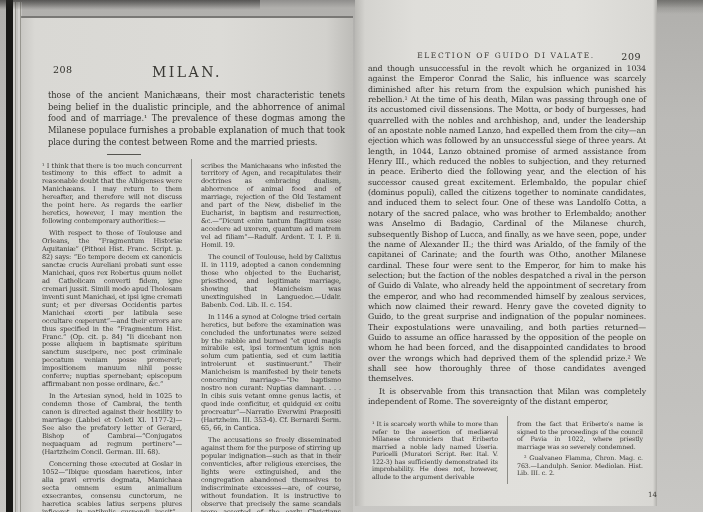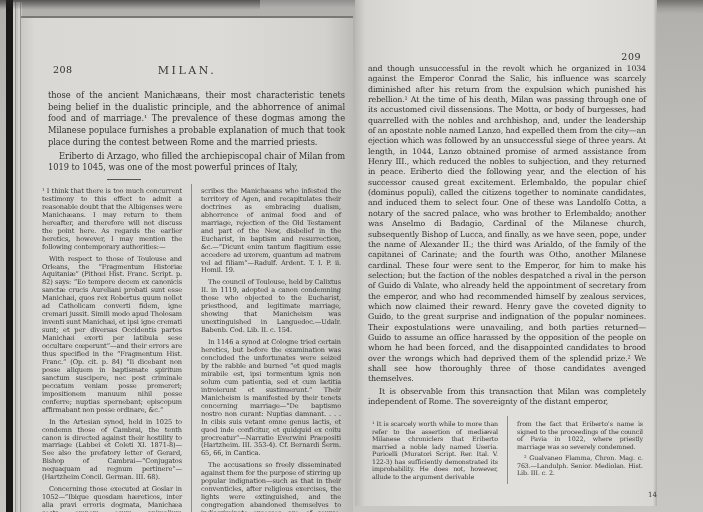--- a/index.html
+++ b/index.html
@@ -35,21 +35,21 @@
   .page-inner{filter:blur(.25px);}
 
   
   .page-head{position:relative;height:13px;}
   .page-left .page-head{margin-top:46px;}
   .page-right .page-head{margin-top:51px;}
   .folio{position:absolute;top:0;font-size:9.5px;letter-spacing:.5px;color:#2f2e29;}
   .folio-left{left:32px;}
   .folio-right{right:16px;margin-left:11px;}
   .running-head{position:absolute;left:0;right:0;text-align:center;
-    font-size:11px;letter-spacing:2.5px;color:#3a3934;}
+    font-size:14px;letter-spacing:2.5px;color:#3a3934;}
   .page-right .running-head{font-size:7.5px;letter-spacing:1.6px;}
 
   
   .body-text{ text-align:justify; }
   .page-left .body-text{margin:13px 8px 0 27px;font-size:8.3px;line-height:11.7px;letter-spacing:-.05px;}
   .page-right .body-text{margin:0 11px 0 13px;font-size:7.9px;line-height:10.35px;letter-spacing:-.15px;}
   .body-text p{margin:0;}
   .body-text p.indent{text-indent:11px;margin-top:2px;}
 
   
@@ -79,46 +79,46 @@
 
   <div class="page page-left">
     <div class="page-inner">
       <div class="page-head">
         <span class="folio folio-left">208</span>
         <span class="running-head">MILAN.</span>
       </div>
 
       <div class="body-text">
         <p>those of the ancient Manichæans, their most characteristic tenets being belief in the dualistic principle, and the abhorrence of animal food and of marriage.¹  The prevalence of these dogmas among the Milanese populace furnishes a probable explanation of much that took place during the contest between Rome and the married priests.</p>
-        <p class="indent">Eriberto di Arzago, who filled the archiepiscopal chair of Milan from 1019 to 1045, was one of the most powerful princes of Italy,</p>
       </div>
 
       <hr class="fn-rule">
 
       <div class="footnotes">
         <div class="fn-col fn-col-1">
           <p class="noindent">¹ I think that there is too much concurrent testimony to this effect to admit a reasonable doubt that the Albigenses were Manichæans.  I may return to them hereafter, and therefore will not discuss the point here.  As regards the earlier heretics, however, I may mention the following contemporary authorities:—</p>
           <p>With respect to those of Toulouse and Orleans, the “Fragmentum Historiæ Aquitaniæ” (Pithœi Hist. Franc. Script. p. 82) says: “Eo tempore decem ex canonicis sanctæ crucis Aureliani probati sunt esse Manichæi, quos rex Robertus quum nollet ad Catholicam converti fidem, igne cremari jussit.  Simili modo apud Tholosam inventi sunt Manichæi, et ipsi igne cremati sunt; et per diversas Occidentis partes Manichæi exorti per latibula sese occultare cœperunt”—and their errors are thus specified in the “Fragmentum Hist. Franc.” (Op. cit. p. 84) “Ii dicebant non posse aliquem in baptismate spiritum sanctum suscipere, nec post criminale peccatum veniam posse promereri; impositionem manuum nihil posse conferre; nuptias spernebant; episcopum affirmabant non posse ordinare, &amp;c.”</p>
-          <p>In the Artesian synod, held in 1025 to condemn those of Cambrai, the tenth canon is directed against their hostility to marriage (Labbei et Coleti XI. 1871-8)—See also the prefatory letter of Gerard, Bishop of Cambrai—“Conjugatos nequaquam ad regnum pertinere”—(Hartzheim Concil. German. III. 68).</p>
+          <p>In the Artesian synod, held in 1025 to condemn those of Cambrai, the tenth canon is directed against their hostility to marriage (Labbei et Coleti XI. 1177-2)—See also the prefatory letter of Gerard, Bishop of Cambrai—“Conjugatos nequaquam ad regnum pertinere”—(Hartzheim Concil. German. III. 68).</p>
           <p>Concerning those executed at Goslar in 1052—“Ibique quosdam hæreticos, inter alia pravi erroris dogmata, Manichæa secta omnem esum animalium exsecrantes, consensu cunctorum, ne hæretica scabies latius serpens plures inficeret, in patibulis suspendi jussit”—Herman. Contract. ann. 1052.</p>
 
         </div>
         <div class="fn-col fn-col-2">
           <p class="noindent">scribes the Manichæans who infested the territory of Agen, and recapitulates their doctrines as embracing dualism, abhorrence of animal food and of marriage, rejection of the Old Testament and part of the New, disbelief in the Eucharist, in baptism and resurrection, &amp;c.—“Dicunt enim tantum flagitium esse accedere ad uxorem, quantum ad matrem vel ad filiam”—Radulf. Ardent. T. I. P. ii. Homil. 19.</p>
           <p>The council of Toulouse, held by Calixtus II. in 1119, adopted a canon condemning those who objected to the Eucharist, priesthood, and legitimate marriage, showing that Manicheism was unextinguished in Languedoc.—Udalr. Babenb. Cod. Lib. II. c. 154.</p>
           <p>In 1146 a synod at Cologne tried certain heretics, but before the examination was concluded the unfortunates were seized by the rabble and burned “et quod magis mirabile est, ipsi tormentum ignis non solum cum patientia, sed et cum lætitia introierunt et sustinuerunt.”  Their Manicheism is manifested by their tenets concerning marriage—“De baptismo nostro non curant: Nuptias damnant. . . . In cibis suis vetant omne genus lactis, et quod inde conficitur, et quidquid ex coitu procreatur”—Narratio Everwini Præpositi (Hartzheim. III. 353-4).  Cf. Bernardi Serm. 65, 66, in Cantica.</p>
           <p>The accusations so freely disseminated against them for the purpose of stirring up popular indignation—such as that in their conventicles, after religious exercises, the lights were extinguished, and the congregation abandoned themselves to indiscriminate excesses—are, of course, without foundation.  It is instructive to observe that precisely the same scandals were asserted of the early Christians (Tertull. Apologet. c. vii.)—so little does human nature change with the lapse of centuries.</p>
         </div>
       </div>
     </div>
   </div>
 
   <div class="page page-right">
     <div class="page-inner">
       <div class="page-head">
+        <span class="running-head">ELECTION OF GUIDO DI VALATE.</span>
         <span class="folio folio-right">209</span>
       </div>
 
       <div class="body-text">
         <p>and though unsuccessful in the revolt which he organized in 1034 against the Emperor Conrad the Salic, his influence was scarcely diminished after his return from the expulsion which punished his rebellion.¹  At the time of his death, Milan was passing through one of its accustomed civil dissensions.  The Motta, or body of burgesses, had quarrelled with the nobles and archbishop, and, under the leadership of an apostate noble named Lanzo, had expelled them from the city—an ejection which was followed by an unsuccessful siege of three years.  At length, in 1044, Lanzo obtained promise of armed assistance from Henry III., which reduced the nobles to subjection, and they returned in peace.  Eriberto died the following year, and the election of his successor caused great excitement.  Erlembaldo, the popular chief (dominus populi), called the citizens together to nominate candidates, and induced them to select four.  One of these was Landolfo Cotta, a notary of the sacred palace, who was brother to Erlembaldo; another was Anselmo di Badagio, Cardinal of the Milanese church, subsequently Bishop of Lucca, and finally, as we have seen, pope, under the name of Alexander II.; the third was Arialdo, of the family of the capitanei of Carinate; and the fourth was Otho, another Milanese cardinal.  These four were sent to the Emperor, for him to make his selection; but the faction of the nobles despatched a rival in the person of Guido di Valate, who already held the appointment of secretary from the emperor, and who had recommended himself by zealous services, which now claimed their reward.  Henry gave the coveted dignity to Guido, to the great surprise and indignation of the popular nominees.  Their expostulations were unavailing, and both parties returned—Guido to assume an office harassed by the opposition of the people on whom he had been forced, and the disappointed candidates to brood over the wrongs which had deprived them of the splendid prize.²  We shall see how thoroughly three of those candidates avenged themselves.</p>
         <p class="indent">It is observable from this transaction that Milan was completely independent of Rome.  The sovereignty of the distant emperor,</p>
       </div>
 
       <div class="footnotes">
         <div class="fn-col fn-col-1">

